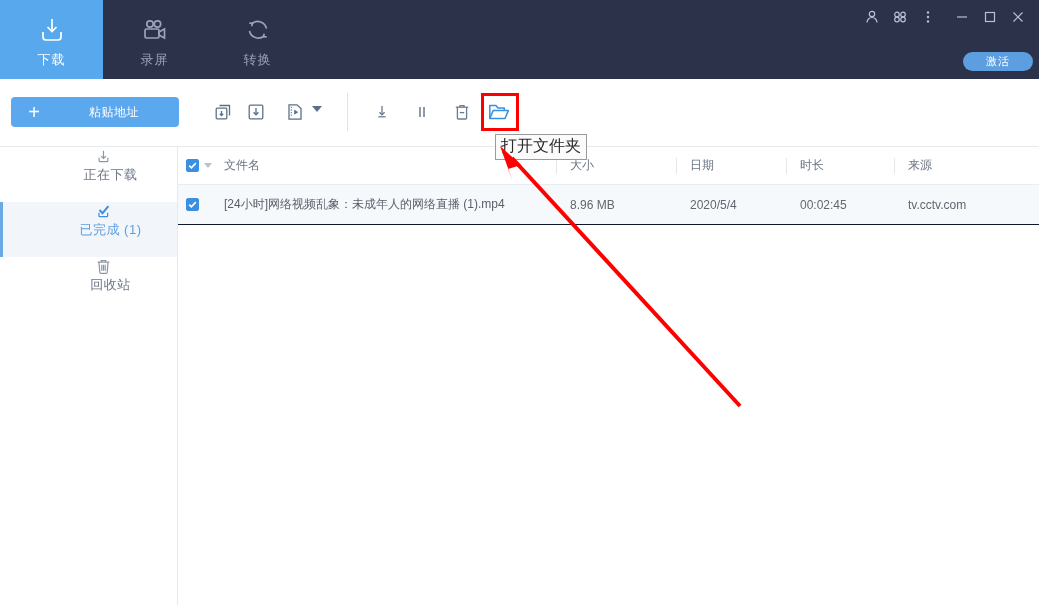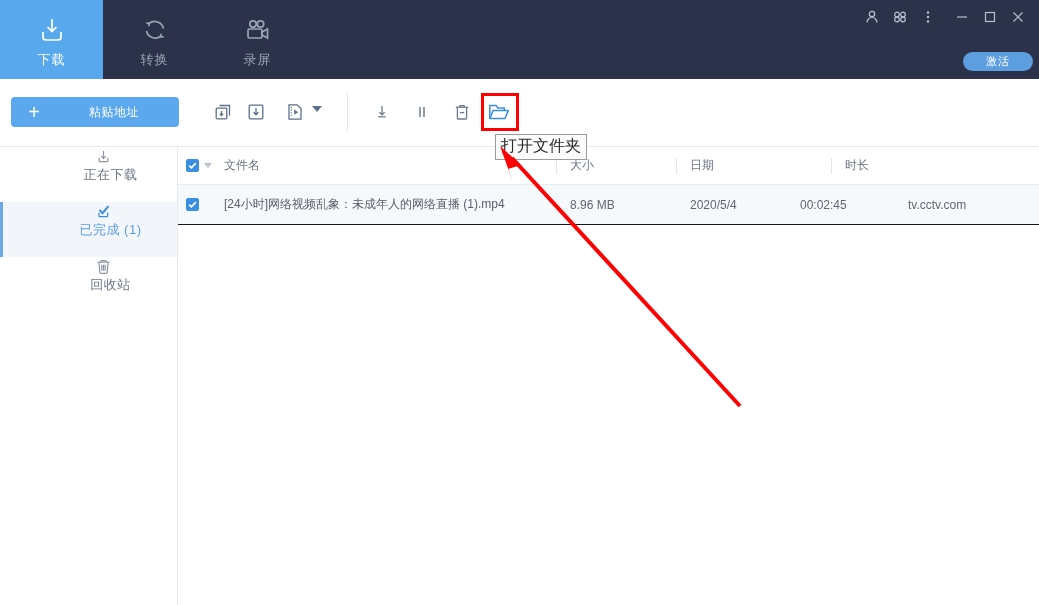--- a/index.html
+++ b/index.html
@@ -212,21 +212,21 @@
   }
   .th { position: relative; height: 38px; display: flex; align-items: center; }
   .th .vdiv {
     position: absolute; left: 0; top: 11px;
     width: 1px; height: 16px; background: #e2e7ec;
   }
   .th-check { width: 46px; padding-left: 8px; }
   .th-name  { width: 332px; }
   .th-size  { width: 120px; padding-left: 14px; }
   .th-date  { width: 110px; padding-left: 14px; }
-  .th-dur   { width: 108px; padding-left: 14px; margin-left: 45px; }
+  .th-dur   { width: 108px; padding-left: 14px; }
   .th-src   { width: 145px; padding-left: 14px; }
 
   .chk {
     width: 13px; height: 13px;
     border-radius: 2px;
     background: #3b8fe0; border: 1px solid #3b8fe0;
     display: inline-flex; align-items: center; justify-content: center;
     cursor: pointer; flex: 0 0 13px;
   }
   .chk svg { display: block; }
@@ -277,38 +277,38 @@
             <path d="M15 4 V16"></path>
               <path d="M10.5 12 L15 16.5 L19.5 12"></path>
             <path d="M6 17 V22 a3 3 0 0 0 3 3 h12 a3 3 0 0 0 3 -3 V17"></path>
           </svg>
         </span>
         <span class="tlabel">下载</span>
       </div>
       <div class="tab">
         <span class="ticon">
           <svg width="30" height="30" viewBox="0 0 30 30" fill="none" stroke="#9aa3b8" stroke-width="1.7">
+            <circle cx="10" cy="9" r="3.2"></circle>
+              <circle cx="17.5" cy="9" r="3.2"></circle>
+            <rect x="5" y="14" width="14" height="9" rx="1.5"></rect>
+            <path d="M19 17 L24.5 14 V23 L19 20 Z"></path>
+          </svg>
+        </span>
+        <span class="tlabel">录屏</span>
+      </div>
+      <div class="tab">
+        <span class="ticon">
+          <svg width="30" height="30" viewBox="0 0 30 30" fill="none" stroke="#9aa3b8" stroke-width="1.7">
             <path d="M23.5 13.5 A9 9 0 0 0 9 8.5"></path>
             <path d="M6.5 16 A9 9 0 0 0 21 21"></path>
             <path d="M6.3 8.2 L9.2 8.4 L9 11.3"></path>
             <path d="M23.7 21.8 L20.8 21.6 L21 18.7"></path>
           </svg>
         </span>
         <span class="tlabel">转换</span>
-      </div>
-      <div class="tab">
-        <span class="ticon">
-          <svg width="30" height="30" viewBox="0 0 30 30" fill="none" stroke="#9aa3b8" stroke-width="1.7">
-            <circle cx="10" cy="9" r="3.2"></circle>
-              <circle cx="17.5" cy="9" r="3.2"></circle>
-            <rect x="5" y="14" width="14" height="9" rx="1.5"></rect>
-            <path d="M19 17 L24.5 14 V23 L19 20 Z"></path>
-          </svg>
-        </span>
-        <span class="tlabel">录屏</span>
       </div>
     </div>
 
     <div class="winbtns">
       <div class="wbtn">
         <svg width="16" height="16" viewBox="0 0 16 16" fill="none" stroke="#b8c0d2" stroke-width="1.2">
           <circle cx="8" cy="5" r="2.7"></circle>
             <path d="M3 13.5 a5 5 0 0 1 10 0"></path>
         </svg>
       </div>
@@ -464,20 +464,24 @@
         <span>大小</span>
       </div>
       <div class="th th-date">
         <span class="vdiv"></span>
         <span>日期</span>
       </div>
       <div class="th th-dur">
         <span class="vdiv"></span>
         <span>时长</span>
       </div>
+      <div class="th th-src">
+        <span class="vdiv"></span>
+        <span>来源</span>
+      </div>
     </div>
 
     <div class="trow">
       <div class="td td-check">
         <span class="chk">
           <svg width="11" height="11" viewBox="0 0 12 12" fill="none" stroke="#ffffff" stroke-width="1.8">
               <path d="M2.4 6.2 L4.8 8.6 L9.6 3.4"></path>
             </svg>
         </span>
       </div>

